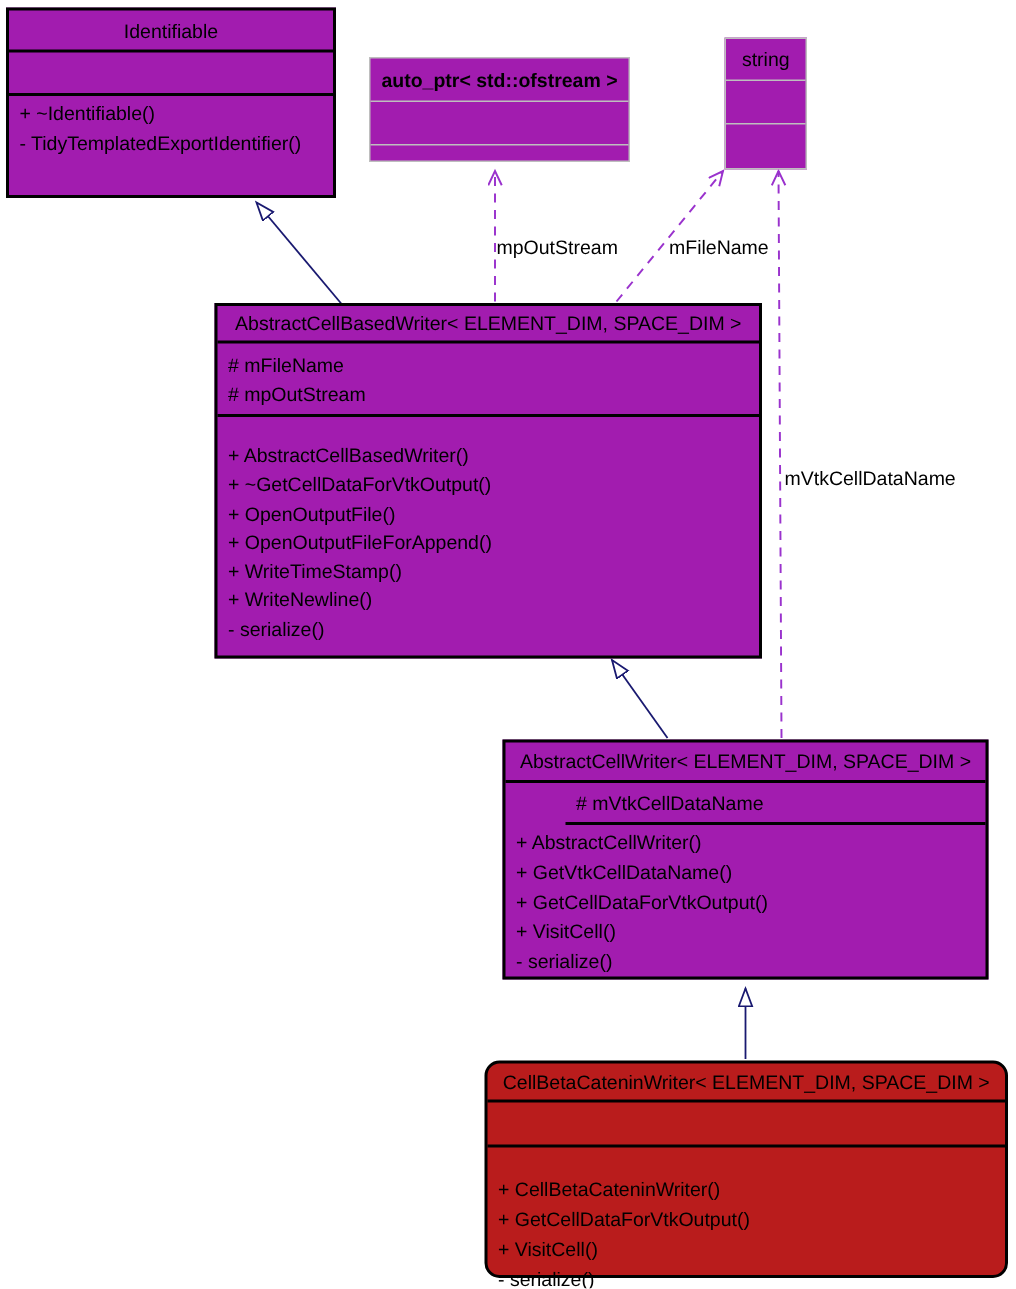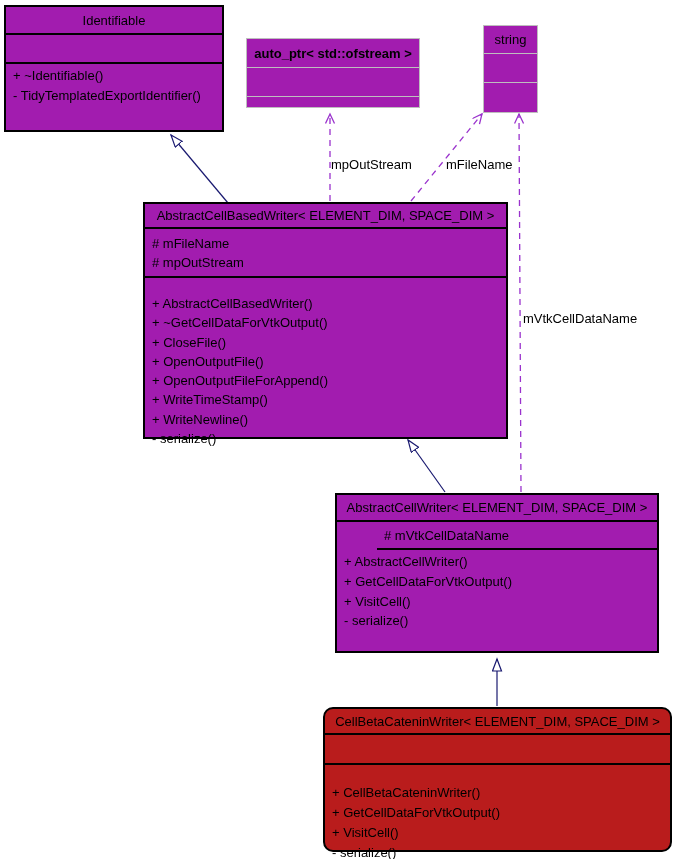--- a/index.html
+++ b/index.html
@@ -74,36 +74,36 @@
 
   <div class="box" style="left:143px;top:202px;width:365px;height:237px;">
     <div class="sec title sep" style="height:25px;">AbstractCellBasedWriter&lt; ELEMENT_DIM, SPACE_DIM &gt;</div>
     <div class="sec members sep" style="height:49px;padding-top:5px;">
       <div class="m" style="line-height:19px;"># mFileName</div>
       <div class="m" style="line-height:19px;"># mpOutStream</div>
     </div>
     <div class="sec members" style="padding-top:16px;">
       <div class="m" style="line-height:19.3px;">+ AbstractCellBasedWriter()</div>
       <div class="m" style="line-height:19.3px;">+ ~GetCellDataForVtkOutput()</div>
-      <div class="m" style="line-height:19.3px;">+ CloseFile()</div>
       <div class="m" style="line-height:19.3px;">+ OpenOutputFile()</div>
       <div class="m" style="line-height:19.3px;">+ OpenOutputFileForAppend()</div>
       <div class="m" style="line-height:19.3px;">+ WriteTimeStamp()</div>
       <div class="m" style="line-height:19.3px;">+ WriteNewline()</div>
       <div class="m" style="line-height:19.3px;">- serialize()</div>
     </div>
   </div>
 
   <div class="box" style="left:335px;top:493px;width:324px;height:160px;">
     <div class="sec title sep" style="height:27px;">AbstractCellWriter&lt; ELEMENT_DIM, SPACE_DIM &gt;</div>
     <div class="sec members sep" style="height:28px;padding-top:4px;margin-left:40px;">
       <div class="m" style="line-height:19px;"># mVtkCellDataName</div>
     </div>
     <div class="sec members" style="padding-top:2px;">
       <div class="m" style="line-height:19.8px;">+ AbstractCellWriter()</div>
+      <div class="m" style="line-height:19.8px;">+ GetVtkCellDataName()</div>
       <div class="m" style="line-height:19.8px;">+ GetCellDataForVtkOutput()</div>
       <div class="m" style="line-height:19.8px;">+ VisitCell()</div>
       <div class="m" style="line-height:19.8px;">- serialize()</div>
     </div>
   </div>
 
   <div class="box hl" style="left:323px;top:707px;width:349px;height:145px;">
     <div class="sec title sep" style="height:26px;">CellBetaCateninWriter&lt; ELEMENT_DIM, SPACE_DIM &gt;</div>
     <div class="sec sep" style="height:30px;"></div>
     <div class="sec members" style="padding-top:18px;">

